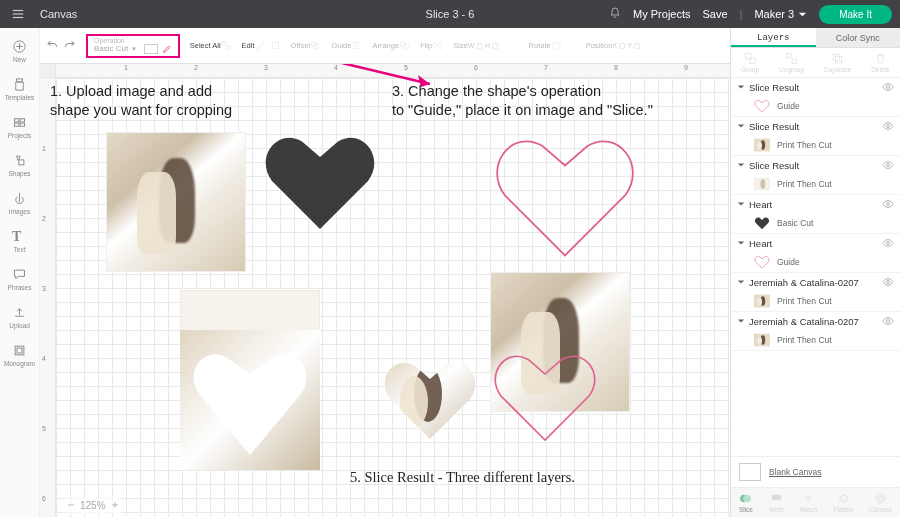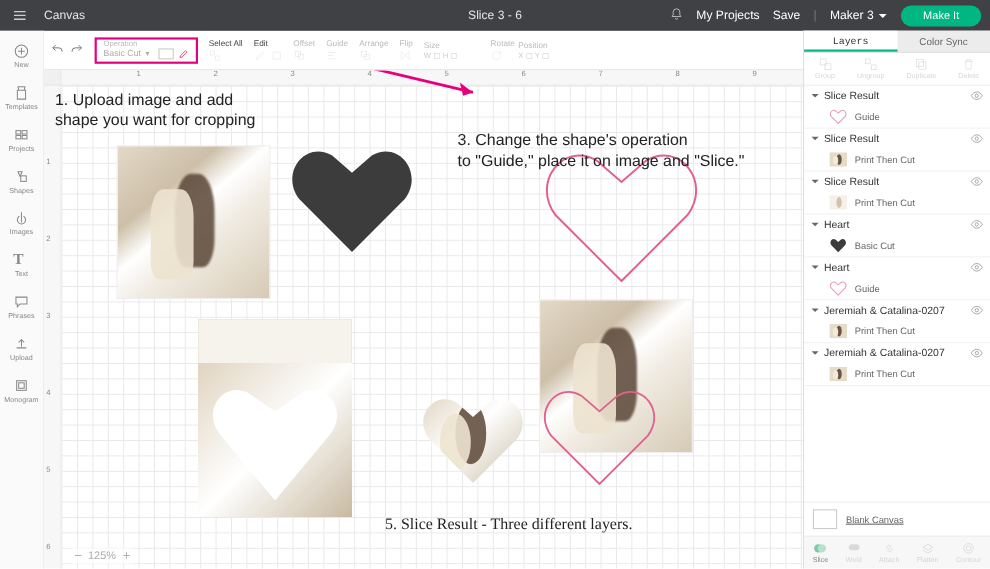--- a/index.html
+++ b/index.html
@@ -22,21 +22,21 @@
 .toolbar { height: 36px; border-bottom: 1px solid #e0e0e0; display: flex; align-items: center; padding: 0 6px; font-size: 8px; color: #999; position: relative; margin-left: 40px; margin-right: 170px; }
 .toolbar .undo-redo { display: flex; gap: 6px; margin-right: 10px; }
 .toolbar .undo-redo svg { width: 12px; height: 12px; stroke: #777; fill: none; }
 .op-box { border: 2.5px solid #e6007e; padding: 1px 6px 2px 6px; display: flex; flex-direction: column; gap: 0; }
 .op-box .op-label { font-size: 7px; color: #bbb; }
 .op-box .op-row { display: flex; align-items: center; gap: 4px; }
 .op-box .basic-cut { font-size: 8px; color: #aaa; }
 .op-box .chev { font-size: 7px; color: #aaa; }
 .op-box .swatch { width: 14px; height: 10px; background: #fff; border: 1px solid #ccc; display: inline-block; margin-left: 4px; }
 .op-box .pencil { width: 10px; height: 10px; }
-.tgroup { display: flex; flex-direction: column; align-items: flex-start; margin-left: 10px; }
+.tgroup { display: flex; flex-direction: row; align-items: center; margin-left: 10px; }
 .tgroup .lbl { font-size: 7.5px; color: #444; margin-bottom: 1px; }
 .tgroup .icons { display: flex; gap: 4px; }
 .tgroup .icons .dim { width: 11px; height: 11px; opacity: 0.25; }
 .tgroup.dim .lbl { color: #bbb; }
 
 
 .left-rail { position: absolute; left: 0; top: 28px; bottom: 0; width: 40px; background: #fafafa; border-right: 1px solid #eee; display: flex; flex-direction: column; align-items: center; padding-top: 6px; gap: 4px; }
 .rail-item { display: flex; flex-direction: column; align-items: center; gap: 2px; padding: 5px 0; width: 100%; cursor: pointer; }
 .rail-item svg, .rail-item .ico { width: 15px; height: 15px; stroke: #888; fill: none; }
 .rail-item .lbl { font-size: 6.5px; color: #888; }
@@ -268,21 +268,21 @@
       </div>
     </div>
   <div class="tgroup dim" style="margin-left:30px">
       <span class="lbl">Rotate</span>
       <div class="icons">
         <svg class="dim" viewBox="0 0 24 24" stroke="#888" fill="none">
           <path d="M20 12a8 8 0 11-3-6l3-2v5h-5"></path>
         </svg>
       </div>
     </div>
-  <div class="tgroup dim" style="margin-left:3px">
+  <div class="tgroup dim" style="margin-left:24px">
       <span class="lbl">Position</span>
       <div class="icons">
         <span style="font-size:7px;color:#ccc">X ▢ Y ▢</span>
       </div>
     </div>
 </div>
 
 <div class="canvas">
   <div class="ruler-corner"></div>
   <div class="ruler-h" id="ruler-h">
@@ -354,21 +354,21 @@
     <ellipse cx="34" cy="48" rx="14" ry="26" fill="#ede3cf" opacity="0.9" clip-path="url(#hc)"></ellipse>
   </svg>
 
   <svg class="heart-shape" style="left:450px;top:282px;width:110px;height:100px;" viewBox="0 0 100 90">
     <path d="M50 85 L10 45 C-5 25 15 0 35 12 L50 25 L65 12 C85 0 105 25 90 45 Z" fill="none" stroke="#e06090" stroke-width="1.5"></path>
   </svg>
 
   <div class="annot" style="left:10px;top:18px;">
     <span>1. Upload image and add</span><br><span>shape you want for cropping</span>
   </div>
-  <div class="annot" style="left:376px;top:18px;margin-top:37px;">
+  <div class="annot" style="left:352px;top:18px;">
     <span>3. Change the shape's operation</span><br><span>to "Guide," place it on image and "Slice."</span>
   </div>
   <div class="annot" style="left:310px;top:404px;">5. Slice Result - Three different layers.</div>
 
   <svg class="arrow-svg" style="left:0;top:-50px;width:420px;height:90px;pointer-events:none;" viewBox="0 0 420 90">
     <line x1="155" y1="14" x2="390" y2="70" stroke="#e6007e" stroke-width="2.5"></line>
     <polygon points="390,70 378,61 381,73" fill="#e6007e"></polygon>
   </svg>
 
   <div class="zoom">

